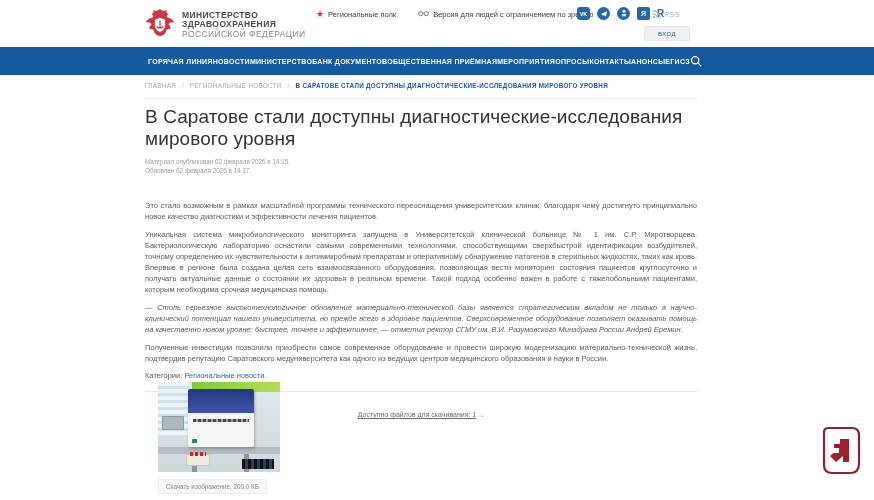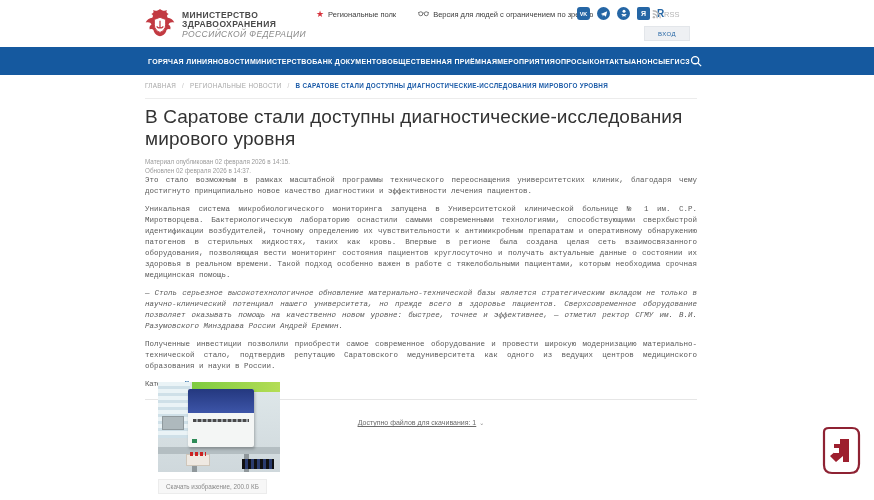--- a/index.html
+++ b/index.html
@@ -5,21 +5,21 @@
   * { margin:0; padding:0; box-sizing:border-box; }
   html,body { width:874px; height:500px; overflow:hidden; background:#fff;
     font-family:"Liberation Sans", sans-serif; }
   body { position:relative; color:#555; }
 
   
   .top-header { position:absolute; top:0; left:0; width:874px; height:47px; background:#fff; }
   .logo-wrap { position:absolute; left:144px; top:6px; display:flex; align-items:center; gap:6px; }
   .logo-text { line-height:1.12; }
   .logo-text .l1, .logo-text .l2 { font-size:8.5px; font-weight:bold; color:#4a4a4a; letter-spacing:.4px; }
-  .logo-text .l3 { font-size:8.5px; color:#8a8a8a; letter-spacing:.4px;font-style:italic; }
+  .logo-text .l3 { font-size:8.5px; color:#8a8a8a; letter-spacing:.4px; }
 
   .hdr-links { position:absolute; left:316px; top:10px; display:flex; gap:22px; align-items:center; }
   .hdr-link { display:flex; align-items:center; gap:4px; font-size:7.5px; color:#3c3c3c; cursor:pointer; }
   .star { color:#d6323c; font-size:9px; line-height:1; }
 
   .socials { position:absolute; left:577px; top:7px; display:flex; gap:7px; align-items:center; }
   .soc { width:13px; height:13px; display:flex; align-items:center; justify-content:center; cursor:pointer; }
   .soc-vk { background:#2566a5; border-radius:3px; color:#fff; font-size:5.5px; font-weight:bold; }
   .soc-circle { background:#2566a5; border-radius:50%; color:#fff; }
   .soc-sq { background:#2566a5; border-radius:2px; color:#fff; font-size:7px; font-weight:bold; }
@@ -44,21 +44,21 @@
     font-size:6.3px; letter-spacing:.3px; color:#a7a7a7; text-transform:uppercase;
     padding-bottom:9px; border-bottom:1px solid #ececec; }
   .breadcrumb .crumb { cursor:pointer; }
   .breadcrumb .sep { color:#c4c4c4; }
   .breadcrumb .current { color:#1b5ba8; font-weight:bold; }
 
   
   .article { position:absolute; top:106px; left:145px; width:552px; }
   .title { font-size:19px; font-weight:400; color:#333; letter-spacing:.1px; }
   .meta { margin-top:7px; font-size:6.3px; color:#9b9b9b; line-height:1.45; }
-  .body-text { margin-top:0;font-family:Liberation Mono, monospace; }
+  .body-text { margin-top:25px; }
   .body-text p { font-size:7.5px; line-height:11px; color:#5a5a5a; text-align:justify; margin-bottom:7px; }
   .body-text p.quote { font-style:italic; }
   .cats { font-size:7.5px; color:#5a5a5a; margin-top:2px; }
   .cats a { color:#2b6ca5; text-decoration:none; cursor:pointer; }
   .rule { border:0; border-top:1px solid #e6e6e6; margin-top:11px; }
   .dl-row { text-align:center; margin-top:11px; }
   .dl-link { font-size:7px; color:#6b6b6b; text-decoration:underline; cursor:pointer; }
   .dl-chev { font-size:6px; color:#8a8a8a; margin-left:3px; }
 
   
@@ -191,21 +191,21 @@
   <h1 class="title">В Саратове стали доступны диагностические-исследования мирового уровня</h1>
   <div class="meta">
     <div>Материал опубликован 02 февраля 2026 в 14:15.</div>
     <div>Обновлен 02 февраля 2026 в 14:37.</div>
   </div>
 
   <div class="body-text">
     <p>Это стало возможным в рамках масштабной программы технического переоснащения университетских клиник, благодаря чему достигнуто принципиально новое качество диагностики и эффективности лечения пациентов.</p>
     <p>Уникальная система микробиологического мониторинга запущена в Университетской клинической больнице № 1 им. С.Р. Миротворцева. Бактериологическую лабораторию оснастили самыми современными технологиями, способствующими сверхбыстрой идентификации возбудителей, точному определению их чувствительности к антимикробным препаратам и оперативному обнаружению патогенов в стерильных жидкостях, таких как кровь. Впервые в регионе была создана целая сеть взаимосвязанного оборудования, позволяющая вести мониторинг состояния пациентов круглосуточно и получать актуальные данные о состоянии их здоровья в реальном времени. Такой подход особенно важен в работе с тяжелобольными пациентами, которым необходима срочная медицинская помощь.</p>
     <p class="quote">— Столь серьезное высокотехнологичное обновление материально-технической базы является стратегическим вкладом не только в научно-клинический потенциал нашего университета, но прежде всего в здоровье пациентов. Сверхсовременное оборудование позволяет оказывать помощь на качественно новом уровне: быстрее, точнее и эффективнее, — отметил ректор СГМУ им. В.И. Разумовского Минздрава России Андрей Еремин.</p>
-    <p>Полученные инвестиции позволили приобрести самое современное оборудование и провести широкую модернизацию материально-технической стало, подтвердив репутацию Саратовского медуниверситета как одного из ведущих центров медицинского образования и науки в России.</p>
+    <p>Полученные инвестиции позволили приобрести самое современное оборудование и провести широкую модернизацию материально-технической жизнь, подтвердив репутацию Саратовского медуниверситета как одного из ведущих центров медицинского образования и науки в России.</p>
   </div>
 
   <div class="cats">
     <span>Категории:</span>
     <a>Региональные новости.</a>
   </div>
 
   <hr class="rule">
 
   <div class="dl-row">

